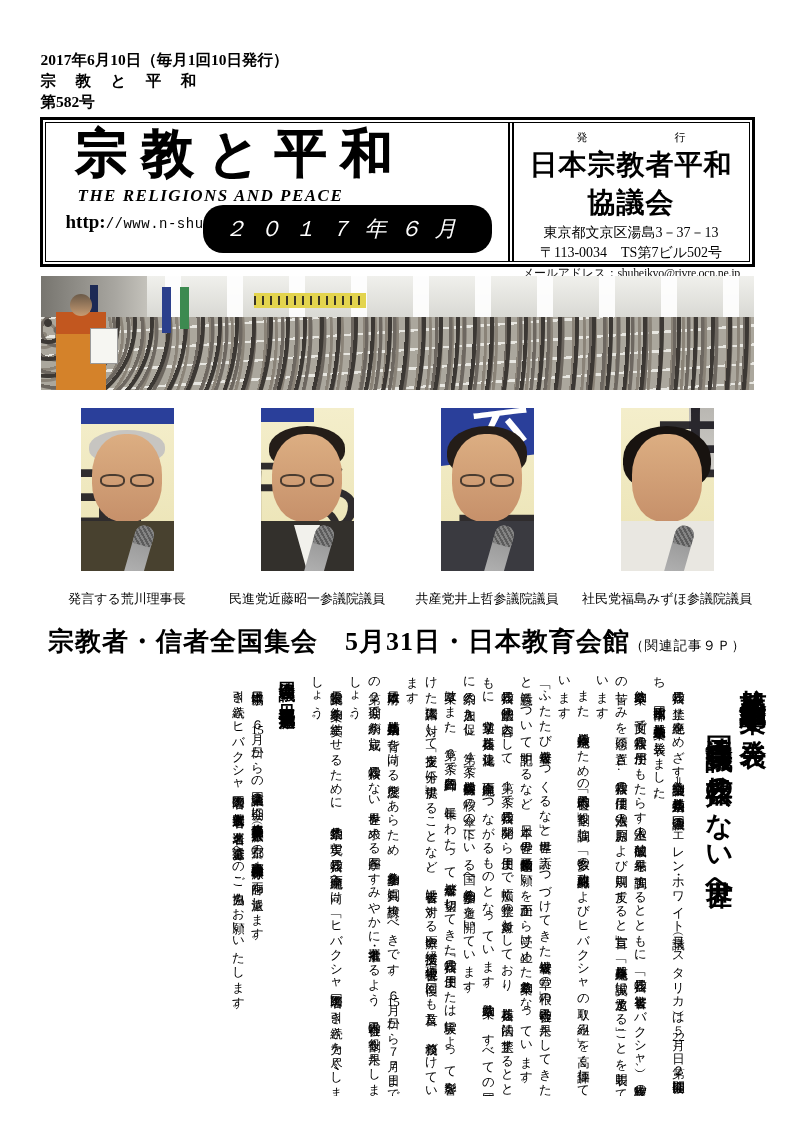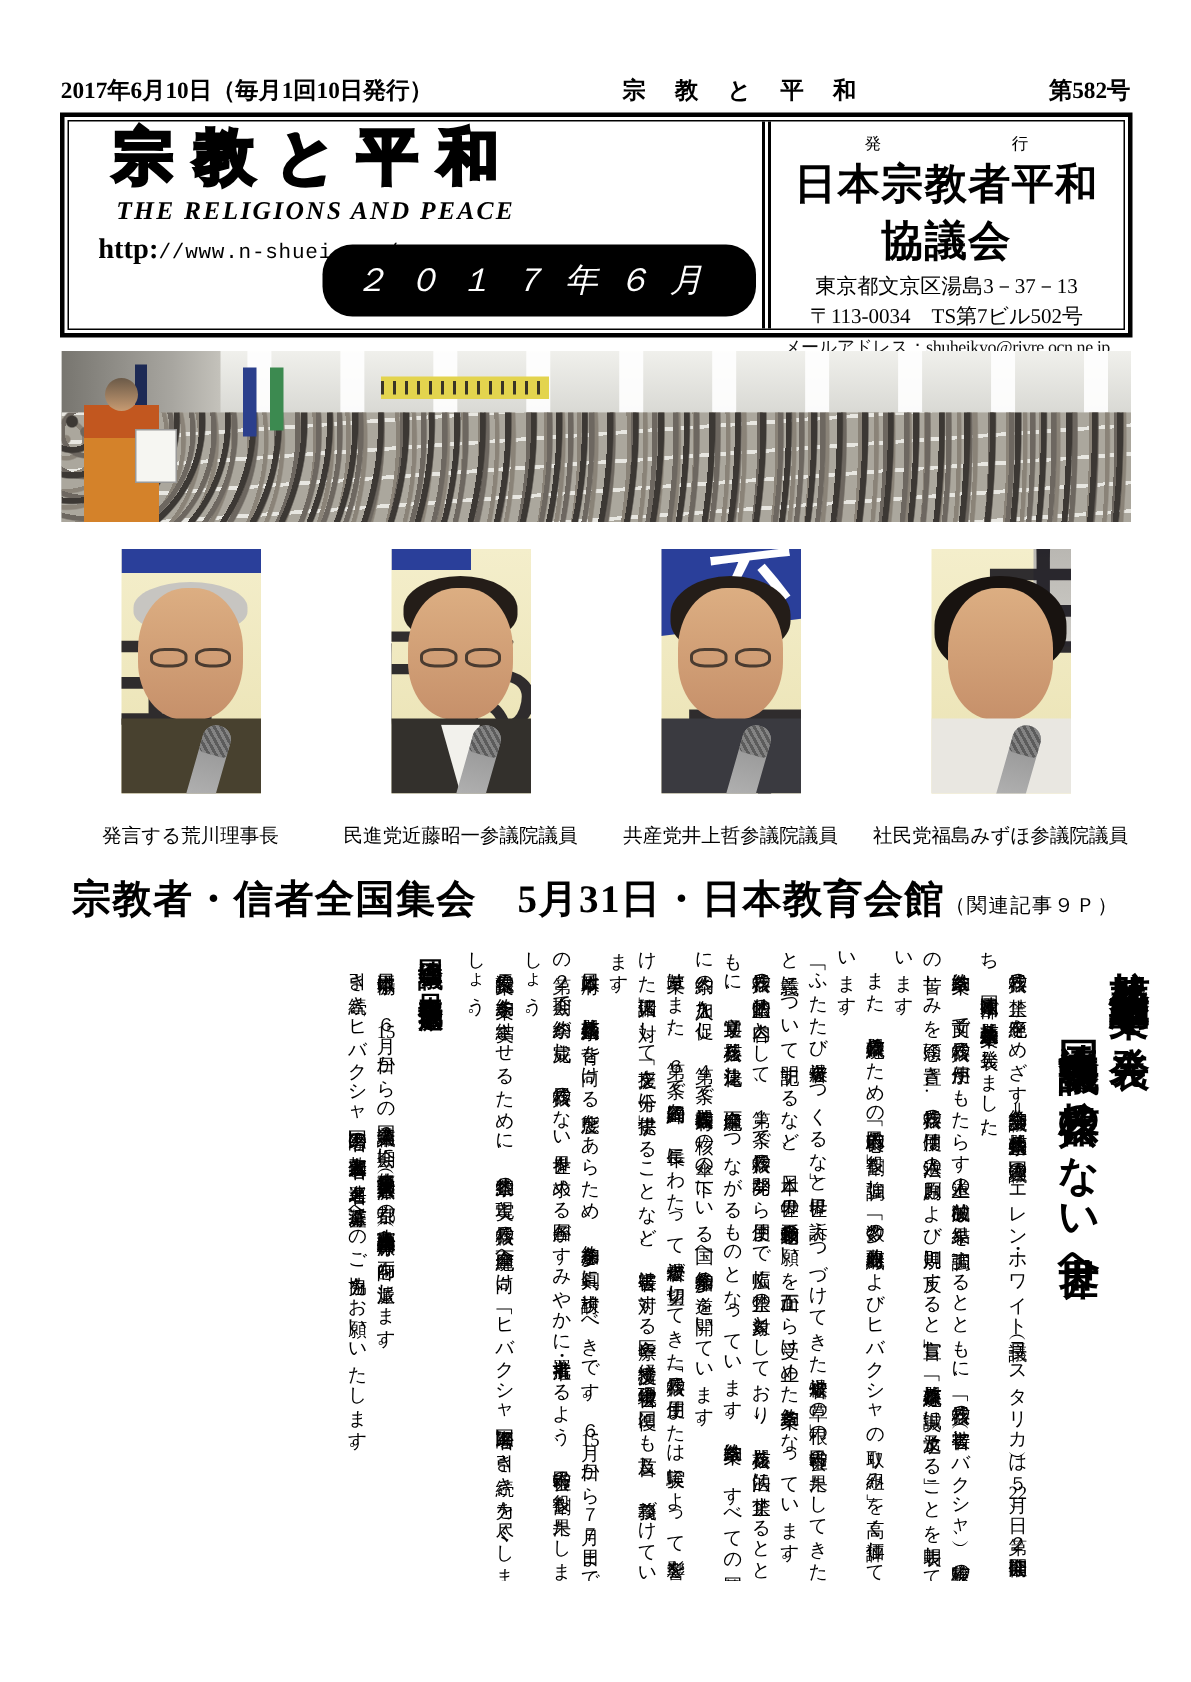--- a/index.html
+++ b/index.html
@@ -10,45 +10,46 @@
     font-family:"Liberation Serif","DejaVu Serif",serif;
     overflow:hidden; position:relative;
   }
   .page { width:794px; height:1121px; padding-top:50px; }
 
   
   .topline {
     width:713px; margin:0 auto; display:flex; align-items:baseline;
     justify-content:space-between; font-weight:bold; font-size:15.5px;
     white-space:nowrap;
+    flex-direction:column;
   }
   .topline .paper-name { letter-spacing:2px; }
 
   
   .masthead-outer {
     width:715px; margin:4px auto 0; border:3px solid #000; padding:2px;
     height:150px;
   }
   .masthead {
     border:1px solid #000; height:100%; display:flex; position:relative;
   }
   .mh-left { width:462px; position:relative; }
   .logo {
-    margin:2px 0 0 30px; font-size:40px; line-height:1.1; font-weight:700;
+    margin:2px 0 0 30px; font-size:52px; line-height:1.1; font-weight:400;
     letter-spacing:14px; -webkit-text-stroke:2.5px #000; white-space:nowrap;
   }
   .subtitle {
     margin:4px 0 0 32px; font-style:italic; font-weight:bold; font-size:17px;
     letter-spacing:1.5px; white-space:nowrap;
   }
   .url { margin:5px 0 0 20px; white-space:nowrap; }
   .url-http { font-weight:900; font-size:19px; }
   .url-rest { font-family:"Liberation Mono","DejaVu Sans Mono",monospace; font-size:14px; letter-spacing:.5px; }
   .date-badge {
-    position:absolute; right:4px; bottom:8px; background:#000; color:#fff;
+    position:absolute; right:16px; bottom:8px; background:#000; color:#fff;
     border-radius:20px; padding:9px 22px; font-size:22px; font-style:italic;
     letter-spacing:13px; white-space:nowrap;
   }
   .mh-divider {
     width:0; border-left:2px solid #000; border-right:2px solid #000;
     padding-left:2px; height:100%;
   }
   .mh-right { flex:1; padding:7px 6px 0 6px; text-align:center; }
   .pub-label { font-size:11px; letter-spacing:38px; text-indent:38px; }
   .pub-name { font-weight:bold; font-size:28px; letter-spacing:1px; margin-top:1px; }

